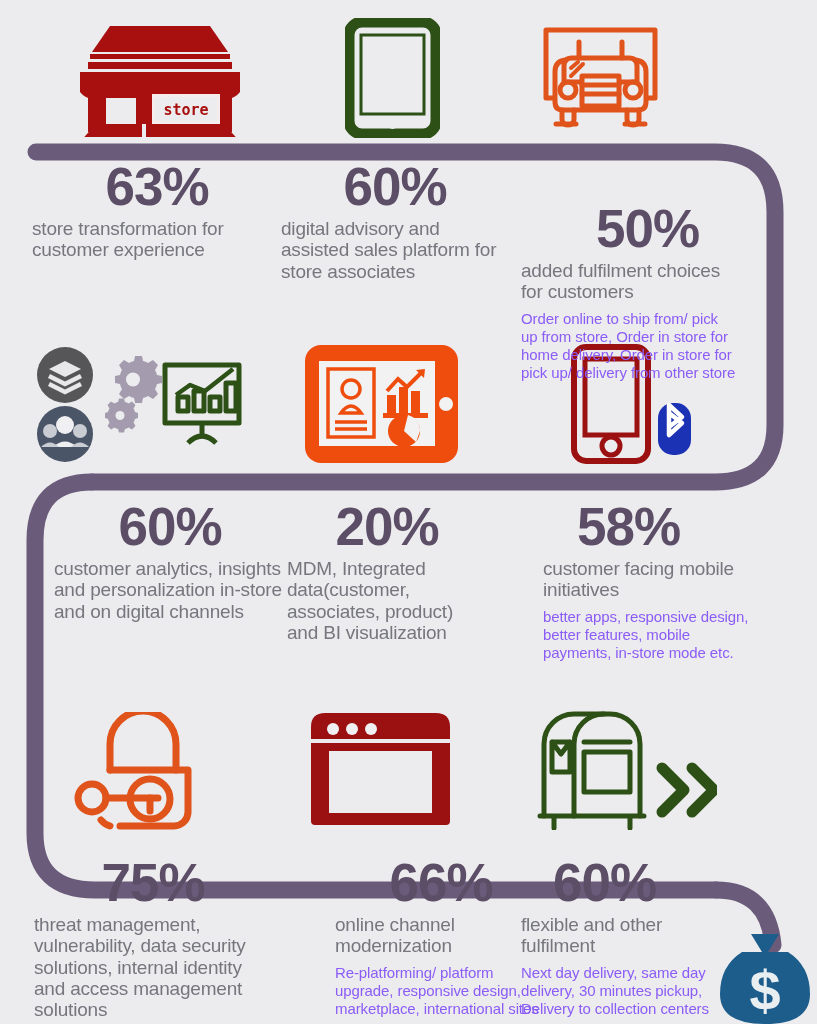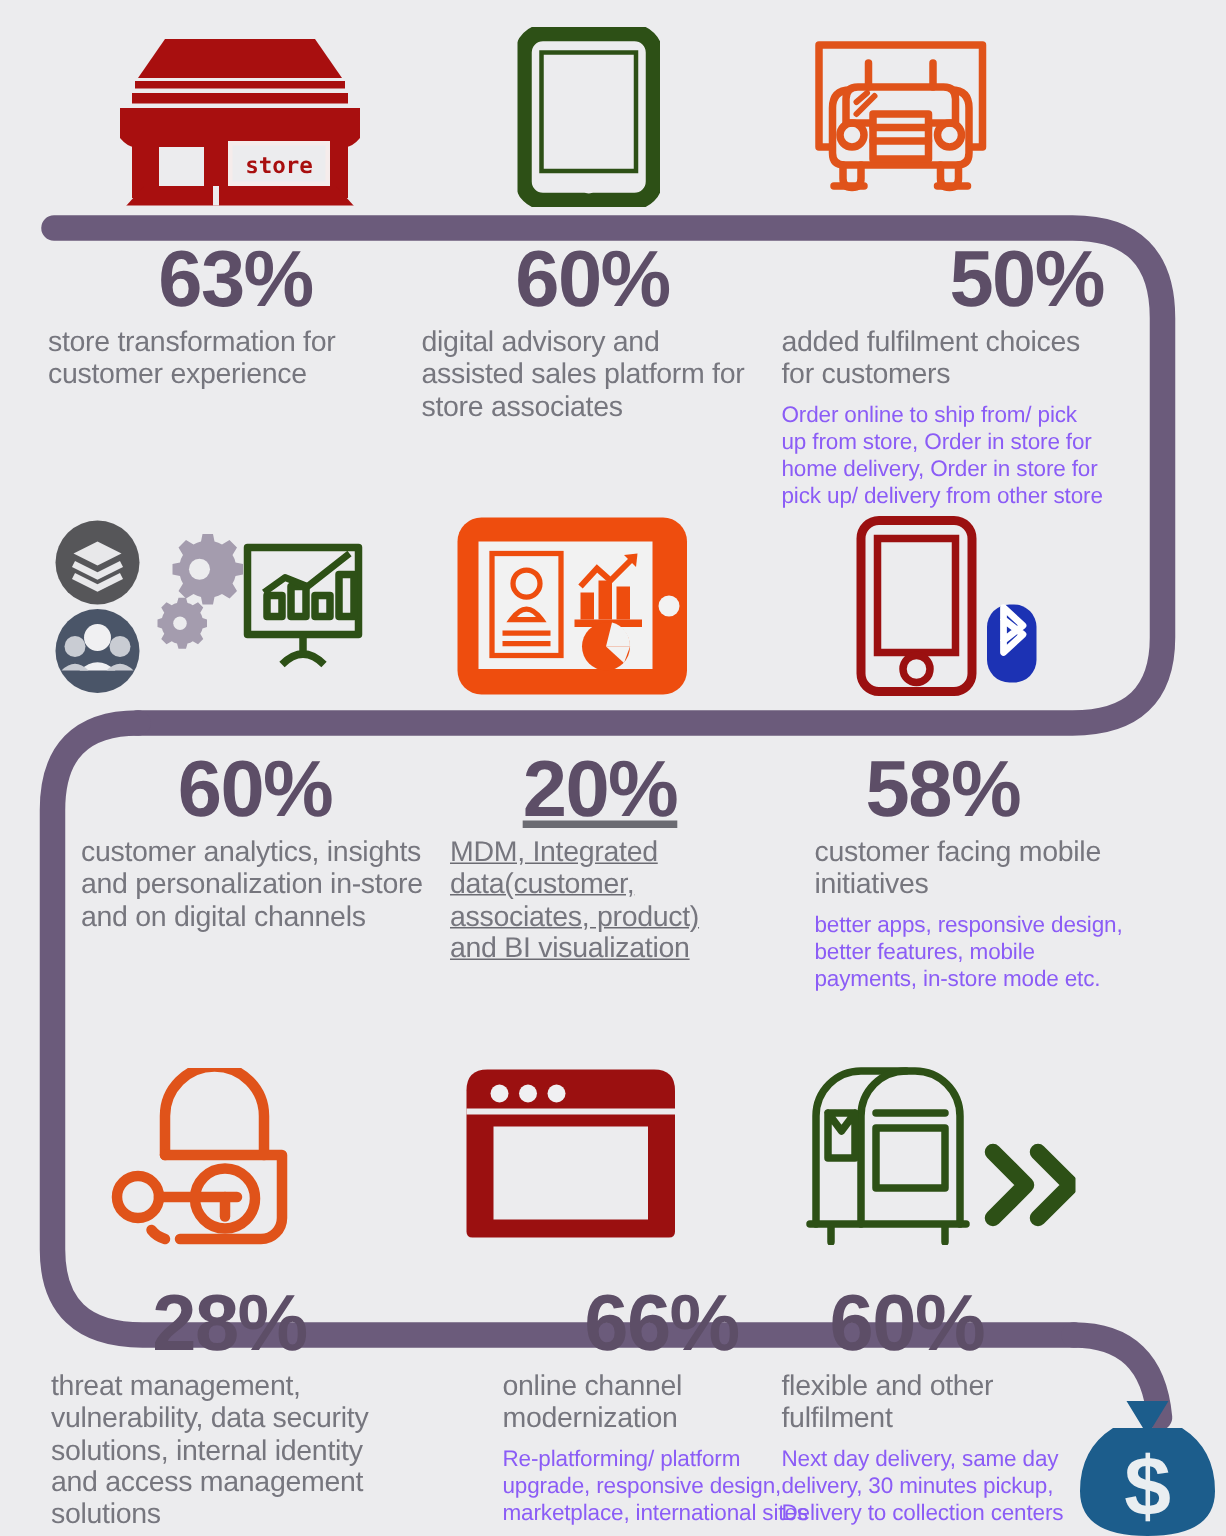--- a/index.html
+++ b/index.html
@@ -265,43 +265,43 @@
     <div class="pct c">63%</div>
     <div class="lead">store transformation for customer experience</div>
   </div>
 
   <div class="cell" style="left:281px;top:160px;width:228px;">
     <div class="pct c">60%</div>
     <div class="lead">digital advisory and assisted sales platform for store associates</div>
   </div>
 
   <div class="cell" style="left:521px;top:160px;width:215px;">
-    <div class="pct c" style="text-align:right;padding-left:38px;">50%</div>
+    <div class="pct c" style="text-align:center;padding-left:38px;margin-top:42px;">50%</div>
     <div class="lead">added fulfilment choices for customers</div>
     <div class="sub">Order online to ship from/ pick up from store, Order in store for home delivery, Order in store for pick up/ delivery from other store</div>
   </div>
 
   <div class="cell" style="left:54px;top:500px;width:232px;">
     <div class="pct c">60%</div>
     <div class="lead">customer analytics, insights and personalization in-store and on digital channels</div>
   </div>
 
-  <div class="cell" style="left:300px;top:500px;width:200px;text-decoration:underline;">
+  <div class="cell" style="left:287px;top:500px;width:200px;">
     <div class="pct c">20%</div>
     <div class="lead">MDM, Integrated data(customer, associates, product) and BI visualization</div>
   </div>
 
   <div class="cell" style="left:527px;top:500px;width:215px;margin-left:16px;">
     <div class="pct c" style="text-align:left;padding-left:34px;">58%</div>
     <div class="lead">customer facing mobile initiatives</div>
     <div class="sub">better apps, responsive design, better features, mobile payments, in-store mode etc.</div>
   </div>
 
   <div class="cell" style="left:34px;top:856px;width:238px;">
-    <div class="pct c">28%</div>
+    <div class="pct c">75%</div>
     <div class="lead">threat management, vulnerability, data security solutions, internal identity and access management solutions</div>
   </div>
 
   <div class="cell" style="left:300px;top:856px;width:212px;margin-left:35px;">
     <div class="pct c">66%</div>
     <div class="lead">online channel modernization</div>
     <div class="sub">Re-platforming/ platform upgrade, responsive design, marketplace, international sites</div>
   </div>
 
   <div class="cell" style="left:521px;top:856px;width:205px;">

